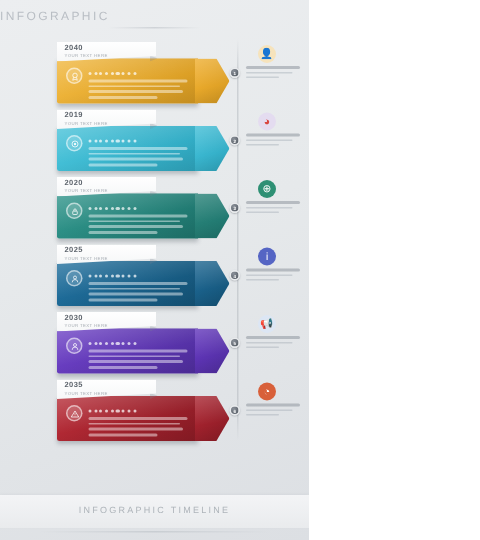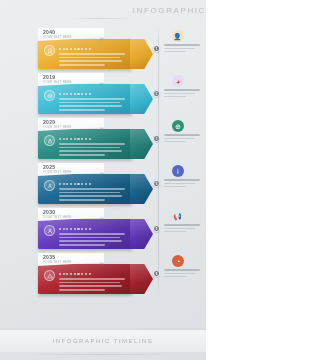--- a/index.html
+++ b/index.html
@@ -12,21 +12,21 @@
 
   #stage {
     position:relative;
     width:206px; height:360px;
     background:linear-gradient(160deg,#eceef0 0%,#e6e9eb 45%,#dcdfe3 100%);
   }
 
   
   .header-wrap {
     position:absolute; top:6px; left:0; width:206px;
-    text-align:right;
+    text-align:left;
   }
   .header-title {
     font-size:8px; letter-spacing:1.6px; font-weight:400;
     color:#b9bec4;
   }
   .header-rule {
     margin:3px auto 0; width:62px; height:1px;
     background:linear-gradient(90deg,rgba(185,190,196,0) 0%,rgba(185,190,196,.55) 50%,rgba(185,190,196,0) 100%);
   }
 

